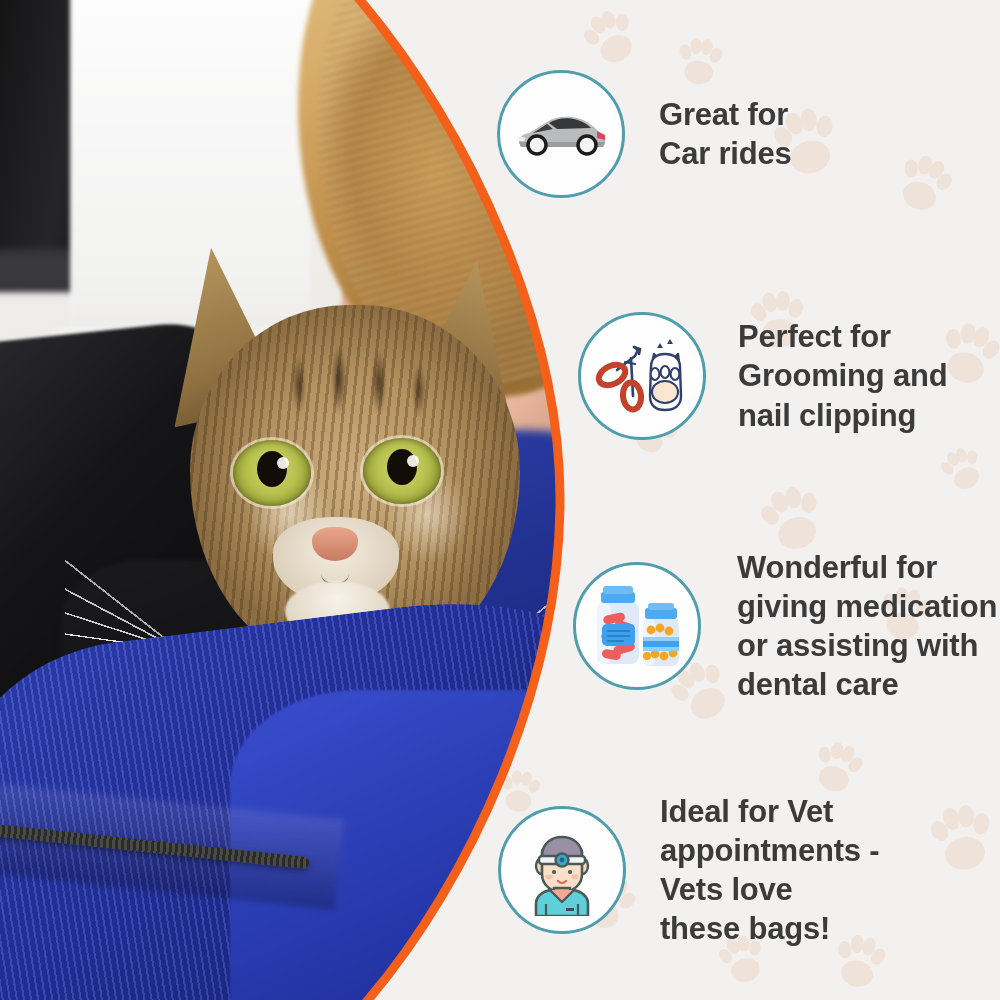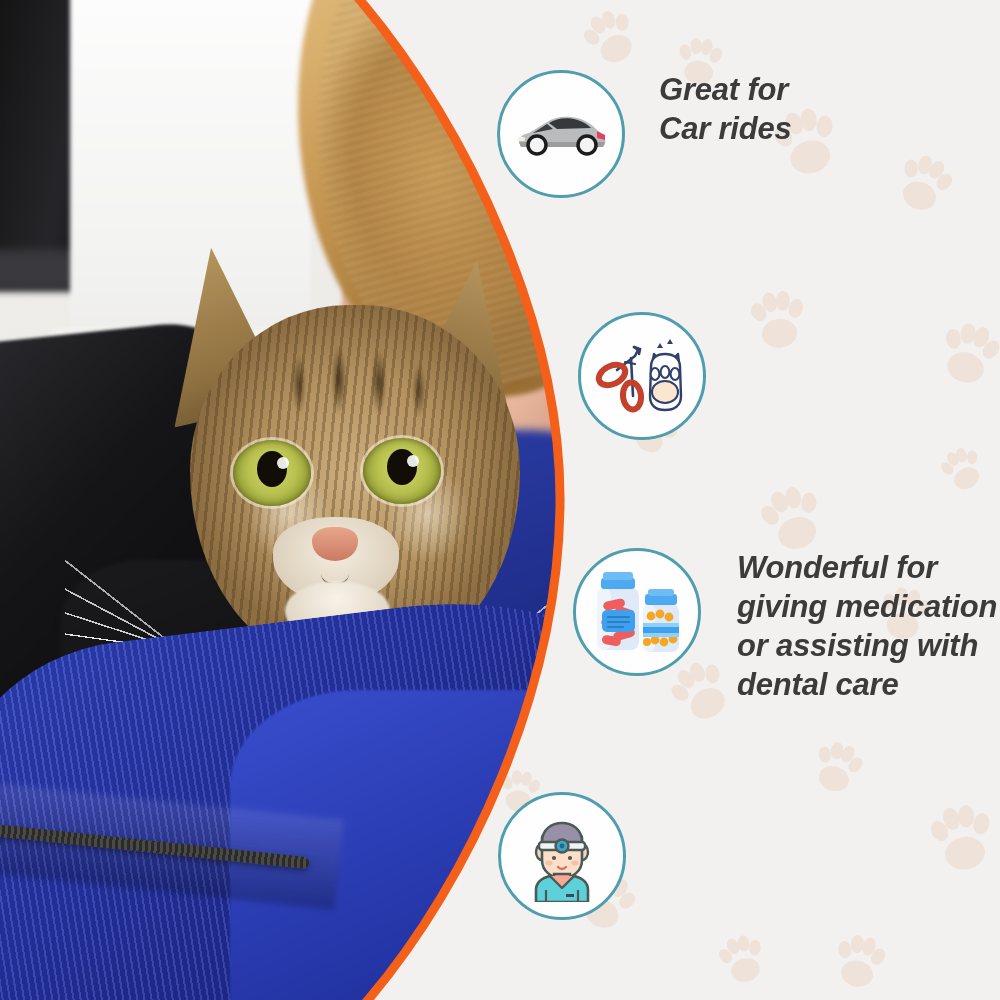--- a/index.html
+++ b/index.html
@@ -136,21 +136,21 @@
       linear-gradient(-38deg,rgba(255,255,255,0) 49.6%,rgba(255,255,255,.65) 49.6%,rgba(255,255,255,.65) 50.2%,rgba(255,255,255,0) 50.2%);
     filter:blur(.4px);}
   #cat-body{left:30px;top:370px;width:360px;height:150px;
     background:linear-gradient(180deg,#8e7245,#5d4a2a);
     border-radius:50% 50% 0 0/60% 60% 0 0;filter:blur(2px);}
 
   
   #divider{position:absolute;left:0;top:0;width:1000px;height:1000px;pointer-events:none;}
 
   
-  .feature{position:absolute;display:flex;align-items:flex-start;font-style:italic;}
+  .feature{position:absolute;display:flex;align-items:center;}
   .circle{
     width:128px;height:128px;border-radius:50%;
     background:#fefefe;border:3px solid #4f9dad;
     display:flex;align-items:center;justify-content:center;
     box-sizing:border-box;flex:0 0 auto;
   }
   .ftext{
     margin-left:34px;
     color:#3b3b3b;
     font-size:31px;
@@ -293,20 +293,23 @@
         <path d="M56 33 C56 24 62 20 70 20 C78 20 85 24 85 33 L86 62 C86 72 79 76 70 76 C61 76 55 72 55 62 Z" fill="#fdfdfd" stroke="#30406b" stroke-width="2.4"></path>
         <ellipse cx="60" cy="40" rx="4.4" ry="6" fill="#fff" stroke="#30406b" stroke-width="2.1"></ellipse>
         <ellipse cx="70" cy="38" rx="4.4" ry="6" fill="#fff" stroke="#30406b" stroke-width="2.1"></ellipse>
         <ellipse cx="80" cy="40" rx="4.4" ry="6" fill="#fff" stroke="#30406b" stroke-width="2.1"></ellipse>
         <ellipse cx="70" cy="58" rx="13" ry="11" fill="#fbe7cf" stroke="#30406b" stroke-width="2.1"></ellipse>
 
         <path d="M62 14 L65 9 L68 14 Z" fill="#30406b"></path>
         <path d="M72 10 L75 5 L78 10 Z" fill="#30406b"></path>
       </svg>
     </div>
+    <div class="ftext">Perfect for
+Grooming and
+nail clipping</div>
   </div>
 
   <div class="feature" id="f3">
     <div class="circle">
       <svg width="96" height="88" viewBox="0 0 96 88" aria-hidden="true">
 
         <rect x="8" y="20" width="42" height="62" rx="8" fill="#dfe9f7"></rect>
         <rect x="8" y="20" width="14" height="62" rx="7" fill="#eef4fb"></rect>
 
         <g fill="#ef5d5d">
@@ -373,15 +376,19 @@
         <path d="M42 57 q4 4 8 0" fill="none" stroke="#d4705c" stroke-width="2.4" stroke-linecap="round"></path>
 
         <path d="M38 64 h16 v8 h-16 z" fill="#f6a894" stroke="#4a5a57" stroke-width="2.4"></path>
 
         <path d="M20 92 V80 c0-8 6-12 14-14 l12 10 l12-10 c8 2 14 6 14 14 v12 z" fill="#5ed0da" stroke="#4a5a57" stroke-width="2.6" stroke-linejoin="round"></path>
         <path d="M34 66 L46 78 L58 66" fill="#f6a894" stroke="#4a5a57" stroke-width="2.4" stroke-linejoin="round"></path>
         <path d="M30 80 V92 M62 80 V92" stroke="#4a5a57" stroke-width="2.2"></path>
         <path d="M50 84 h8 v3 h-8 z" fill="#3b4c57"></path>
       </svg>
     </div>
+    <div class="ftext">Ideal for Vet
+appointments -
+Vets love
+these bags!</div>
   </div>
 
 </div>
 
 </body></html>

